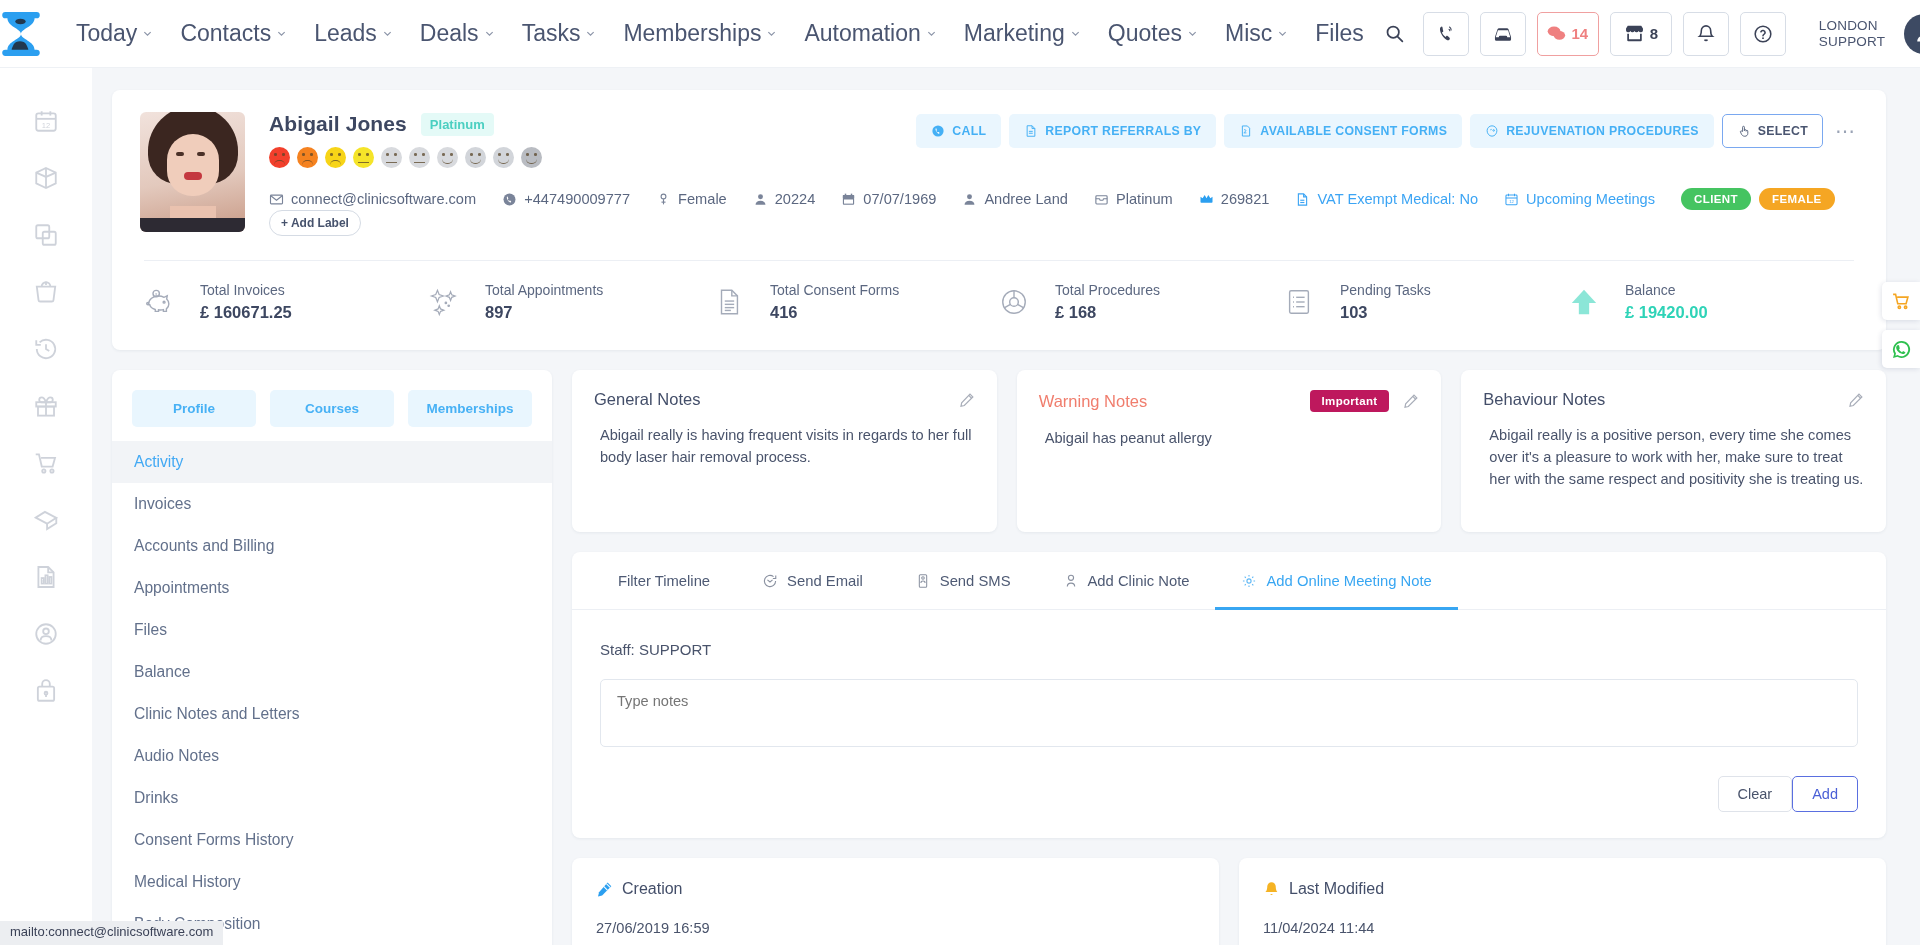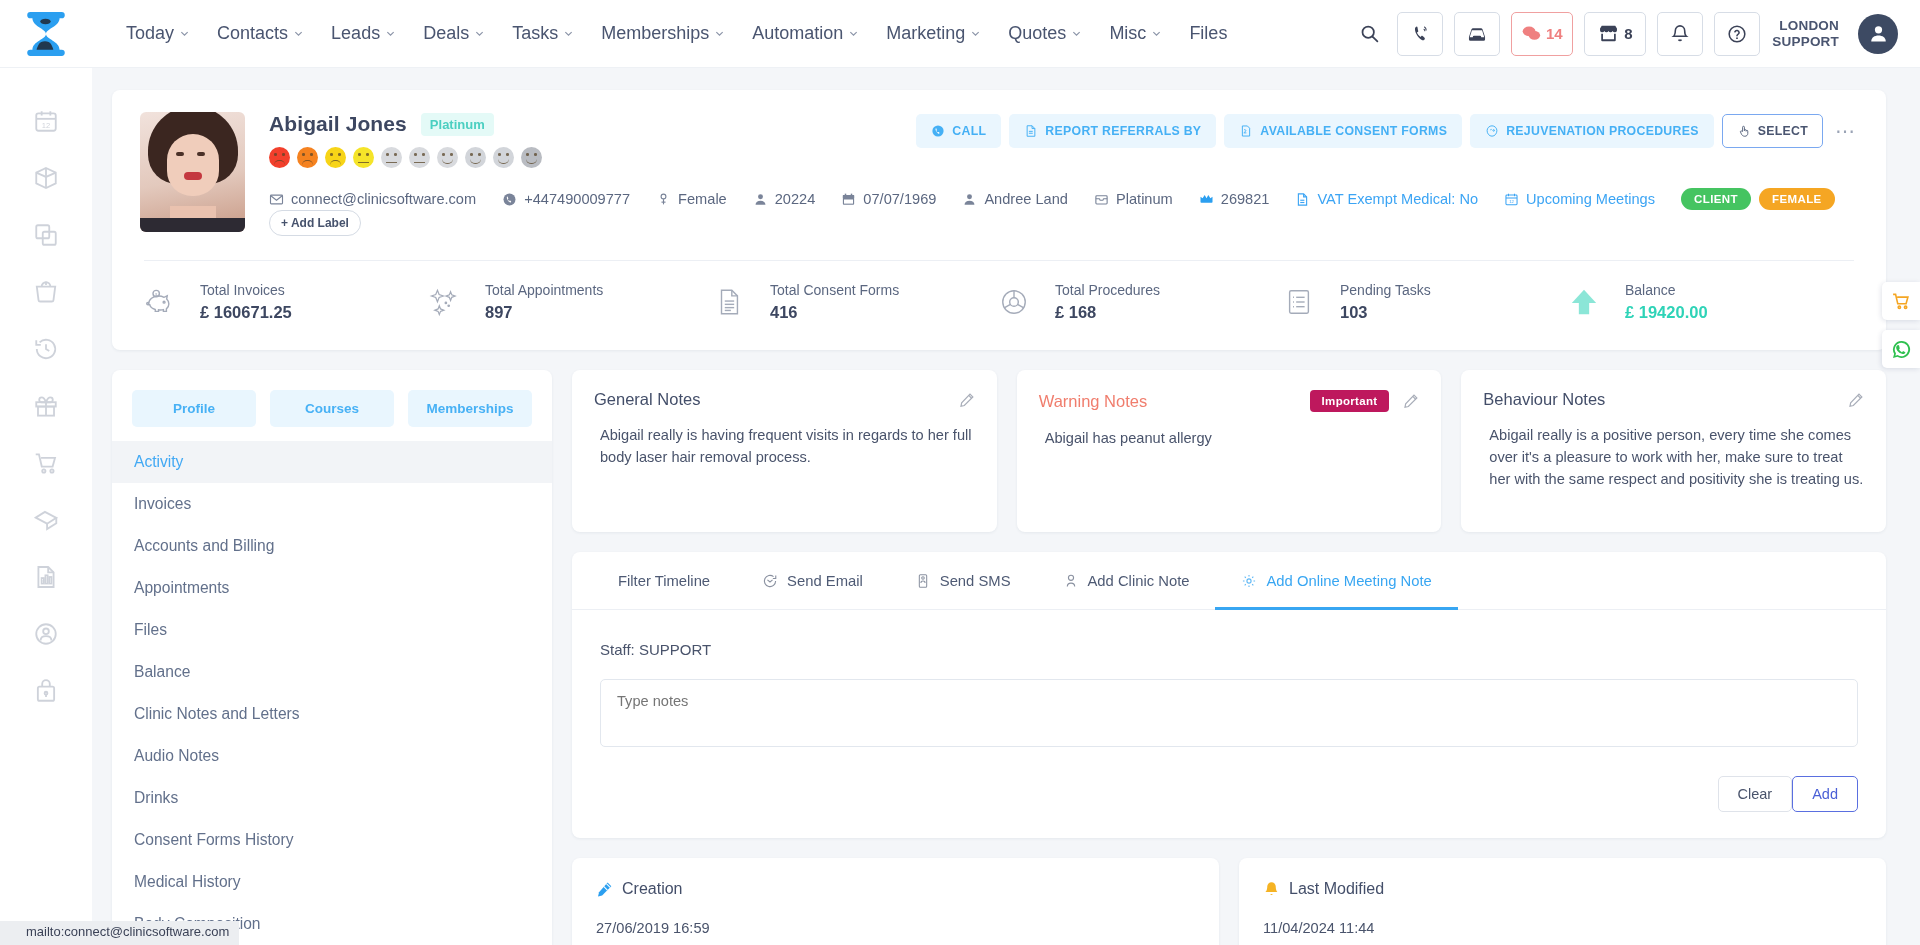--- a/index.html
+++ b/index.html
@@ -17,39 +17,39 @@
     border-bottom: 1px solid #eef1f5;
     z-index: 30;
   }
   .logo-box {
     width: 92px; height: 68px; display: flex; align-items: center; justify-content: center;
   }
   .logo-glyph { width: 42px; height: 48px; display:block; }
   .mainnav { display: flex; align-items: center; gap: 0px; margin-left: 20px; }
   .navitem {
     display: flex; align-items: center; gap: 6px;
-    font-size: 18px; color: #4a5570; padding: 10px 14px; cursor: pointer;
+    font-size: 23px; color: #4a5570; padding: 10px 14px; cursor: pointer;
     white-space: nowrap;
   }
   .caret { width: 9px; height: 9px; display:inline-block; }
   .caret svg { display:block; }
   .topright { margin-left: auto; display: flex; align-items: center; gap: 11px; padding-right: 22px; }
   .ticon-btn {
     width: 46px; height: 44px; border: 1px solid #d7dde6; border-radius: 5px;
     display: flex; align-items: center; justify-content: center; gap: 5px;
     background: #fff; cursor: pointer; color: #3b4257;
   }
   .ticon-btn.wide { width: 62px; }
   .ticon-btn.alert { border-color: #f0a0a0; color: #ef8080; }
   .ticon-btn .cnt { font-size: 15px; font-weight: 600; }
   .ticon-btn.alert .cnt { color: #ef8080; }
   .plainicon { width: 34px; height: 34px; display:flex; align-items:center; justify-content:center; cursor:pointer; }
   .userlabel {
-    font-size: 13.5px; font-weight: 700; color: #4a5570; line-height: 1.15;
-    text-align: right; margin-left: 1px; letter-spacing: .2px;
+    font-size: 13.5px; font-weight: 400; color: #4a5570; line-height: 1.15;
+    text-align: left; margin-left: 22px; letter-spacing: .2px;
   }
   .avatar-circle {
     width: 40px; height: 40px; border-radius: 50%; background: #3d4a63;
     display: flex; align-items: center; justify-content: center; margin-left: 8px; cursor: pointer;
   }
   
   .rail {
     position: absolute; top: 68px; left: 0; width: 92px; height: 877px;
     background: #ffffff; display: flex; flex-direction: column; align-items: center;
     padding-top: 40px; gap: 31px; z-index: 20;
@@ -185,21 +185,21 @@
   
   .floats { position: absolute; right: 0; top: 282px; display: flex; flex-direction: column; gap: 10px; z-index: 25; }
   .fl {
     width: 38px; height: 38px; background: #fff; border-radius: 5px 0 0 5px;
     box-shadow: -1px 1px 5px rgba(30,50,90,.13); display: flex; align-items: center; justify-content: center;
     cursor: pointer;
   }
   
   .statusbar {
     position: absolute; left: 0; bottom: 0; height: 24px; background: #eceef1;
-    font-size: 13px; color: #3b4257; padding: 3px 10px 0 26px; z-index: 40; white-space: nowrap;
+    font-size: 13px; color: #3b4257; padding: 3px 10px 0 10px; z-index: 40; white-space: nowrap;
   }
 </style>
 </head>
 <body>
 
 <div class="topbar">
   <div class="logo-box">
     <svg class="logo-glyph" viewBox="0 0 40 46">
       <path d="M5 2 h30 a3 3 0 0 1 0 6 h-2 c0 8 -13 10 -13 15 c0 5 13 7 13 15 h2 a3 3 0 0 1 0 6 h-30 a3 3 0 0 1 0 -6 h2 c0 -8 13 -10 13 -15 c0 -5 -13 -7 -13 -15 h-2 a3 3 0 0 1 0 -6 z" fill="#2b9ff0"></path>
       <path d="M13 33 c2 -4 10 -4 12 0 c1 2 2 4 2 5 h-16 c0 -1 1 -3 2 -5 z" fill="#21384f"></path>

